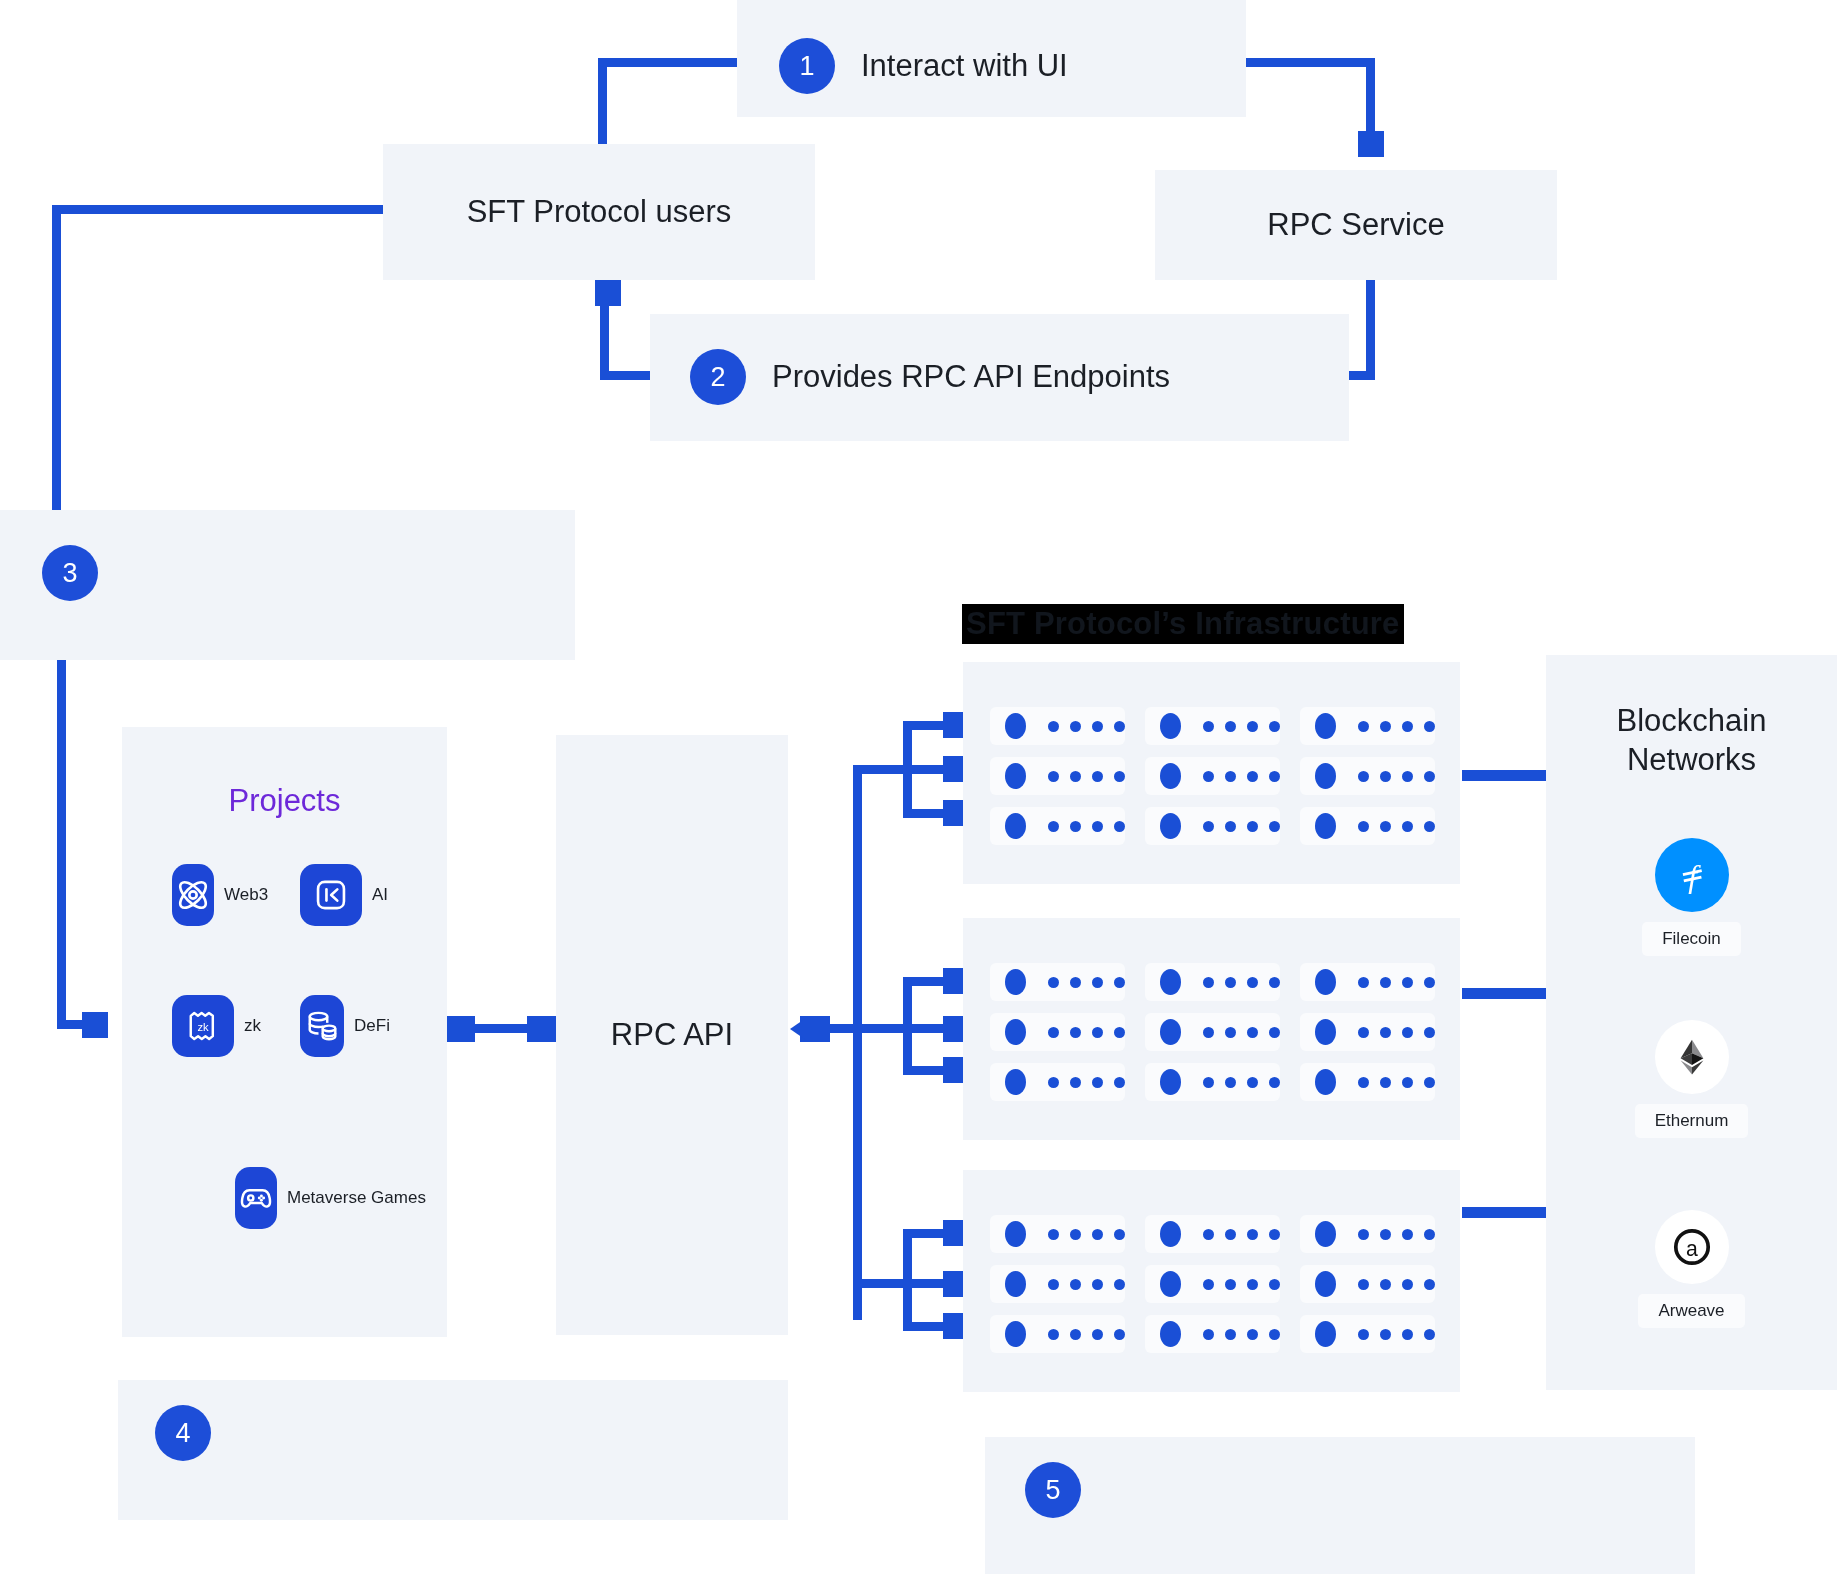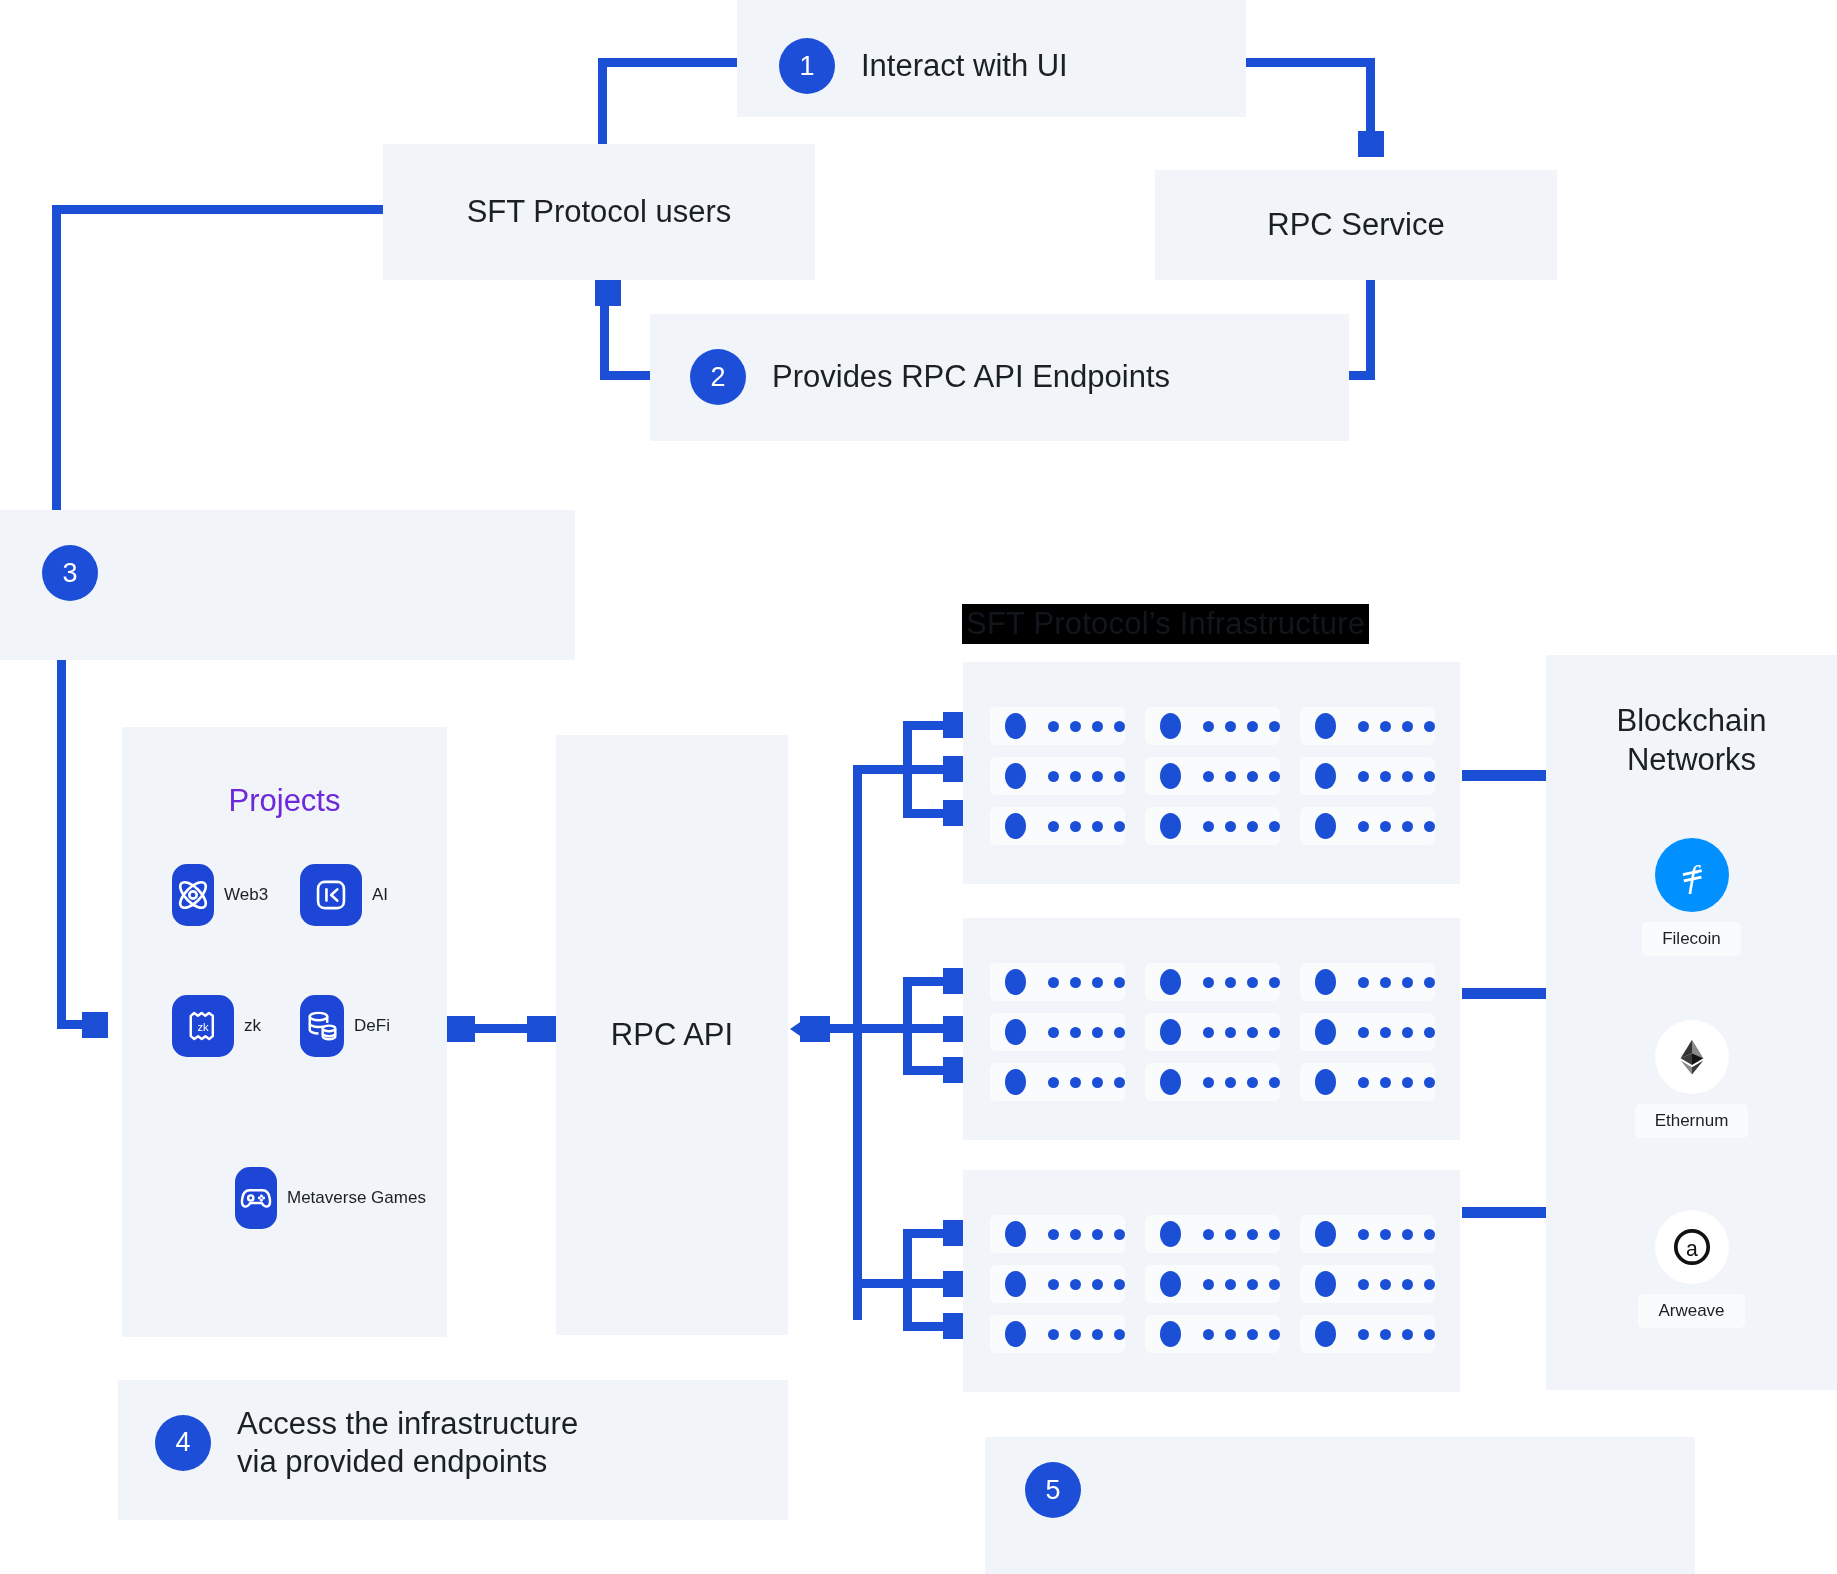--- a/index.html
+++ b/index.html
@@ -29,21 +29,21 @@
   .srv{background:#fafbfd;border-radius:6px;position:absolute;display:flex;align-items:center;}
   .srv .bigdot{width:26px;height:26px;border-radius:50%;background:#1a4fd6;margin-left:15px;}
   .srv .dots{display:flex;gap:11px;margin-left:22px;}
   .srv .dots i{width:11px;height:11px;border-radius:50%;background:#1a4fd6;display:block;}
   .arrowhead{position:absolute;width:0;height:0;border-top:11px solid transparent;border-bottom:11px solid transparent;border-left:16px solid #1a4fd6;}
   
   .bc-title{font-size:31px;text-align:center;line-height:1.25;color:#1b1f26;white-space:pre-line;}
   .bc-item{position:absolute;display:flex;flex-direction:column;align-items:center;}
   .bc-ico{width:74px;height:74px;border-radius:50%;display:flex;align-items:center;justify-content:center;}
   .bc-lbl{font-size:17px;color:#1b1f26;background:#fafbfd;border-radius:5px;padding:7px 20px;margin-top:10px;white-space:nowrap;}
-  .infra-title{position:absolute;font-size:31px;font-weight:400;color:#11161d;background:#000000;white-space:nowrap;letter-spacing:.2px;}
+  .infra-title{position:absolute;font-size:31px;font-weight:700;color:#11161d;background:#000000;white-space:nowrap;letter-spacing:.2px;}
 </style>
 </head>
 <body>
 
 <div class="line" style="left:598px;top:58px;width:9px;height:118px;"></div>
 <div class="line" style="left:598px;top:58px;width:140px;height:9px;"></div>
 
 <div class="line" style="left:1245px;top:58px;width:130px;height:9px;"></div>
 <div class="line" style="left:1366px;top:58px;width:9px;height:75px;"></div>
 <div class="sq" style="left:1358px;top:131px;width:26px;height:26px;"></div>
@@ -490,20 +490,18 @@
       <circle cx="12" cy="12" r="8.1" fill="none" stroke="#111" stroke-width="1.85"></circle>
       <text x="12" y="16.4" font-size="10.6" fill="#111" text-anchor="middle" font-family="Liberation Sans, sans-serif">a</text>
     </svg>
   </div>
   <div class="bc-lbl">Arweave</div>
 </div>
 
 <div class="panel" style="left:118px;top:1380px;width:670px;height:140px;"></div>
 <div class="step-row" style="left:155px;top:1405px;">
   <div class="step-badge">4</div>
-  <div class="step-text">Access the infrastructure
-via provided endpoints</div>
 </div>
 
 <div class="panel" style="left:985px;top:1437px;width:710px;height:137px;"></div>
 <div class="step-row" style="left:1025px;top:1462px;">
   <div class="step-badge">5</div>
 </div>
 
 </body></html>

